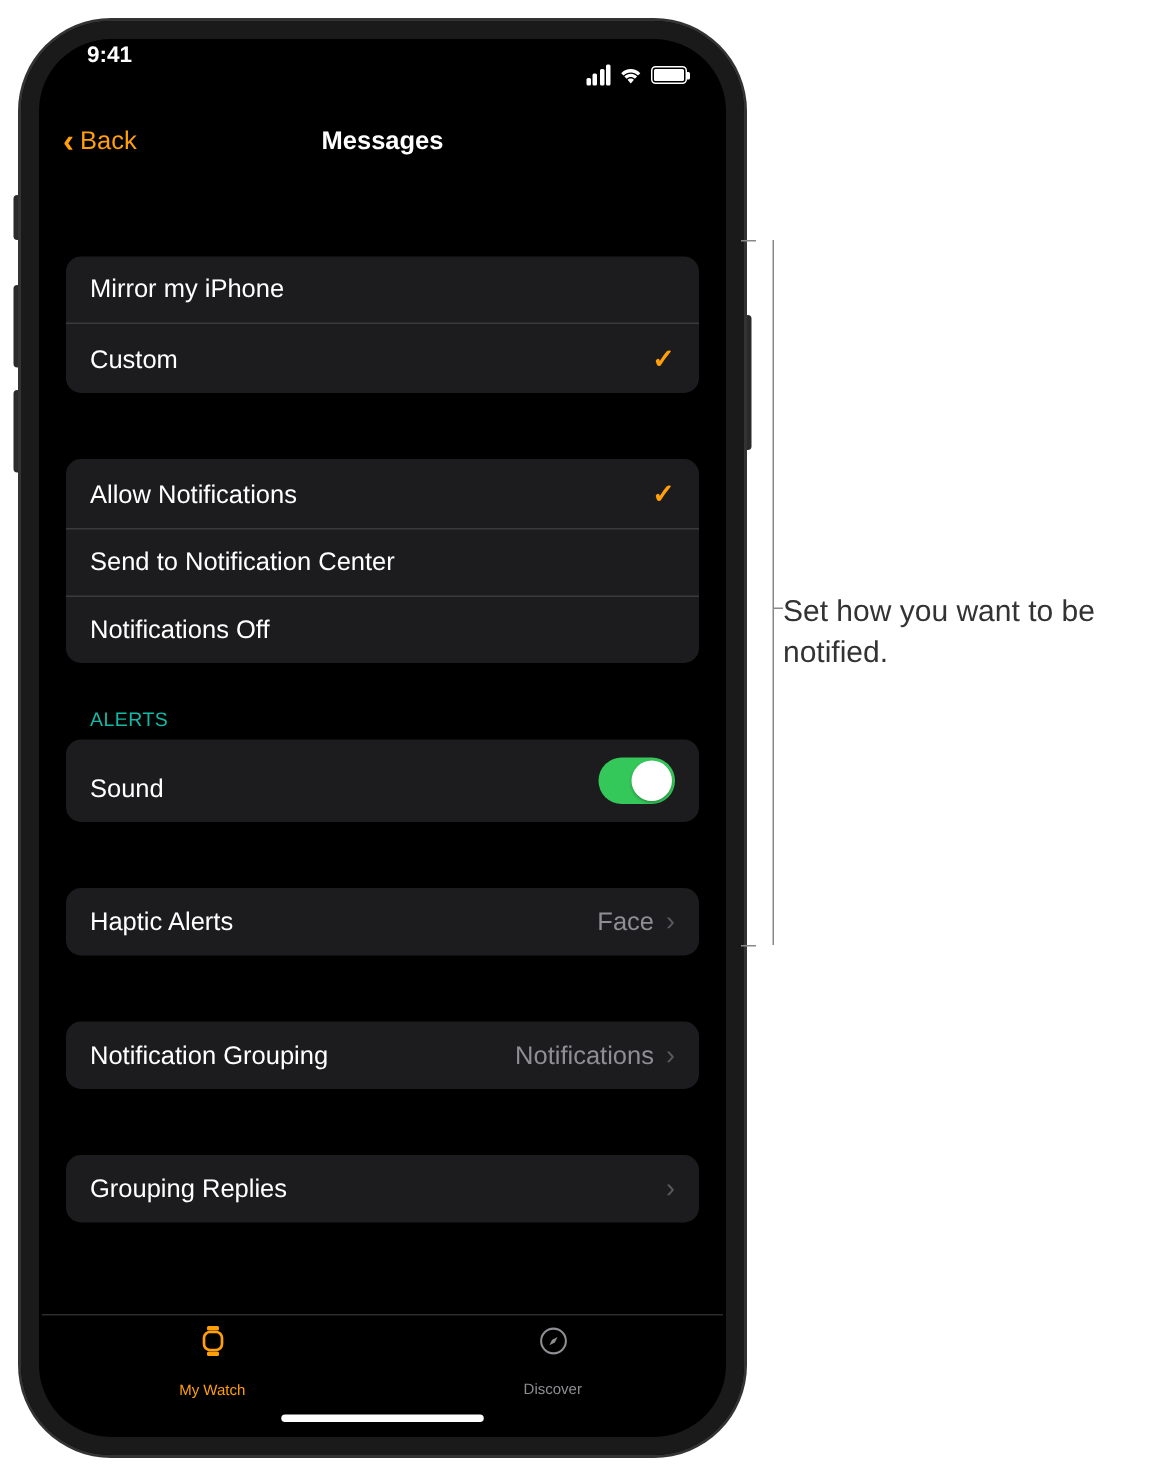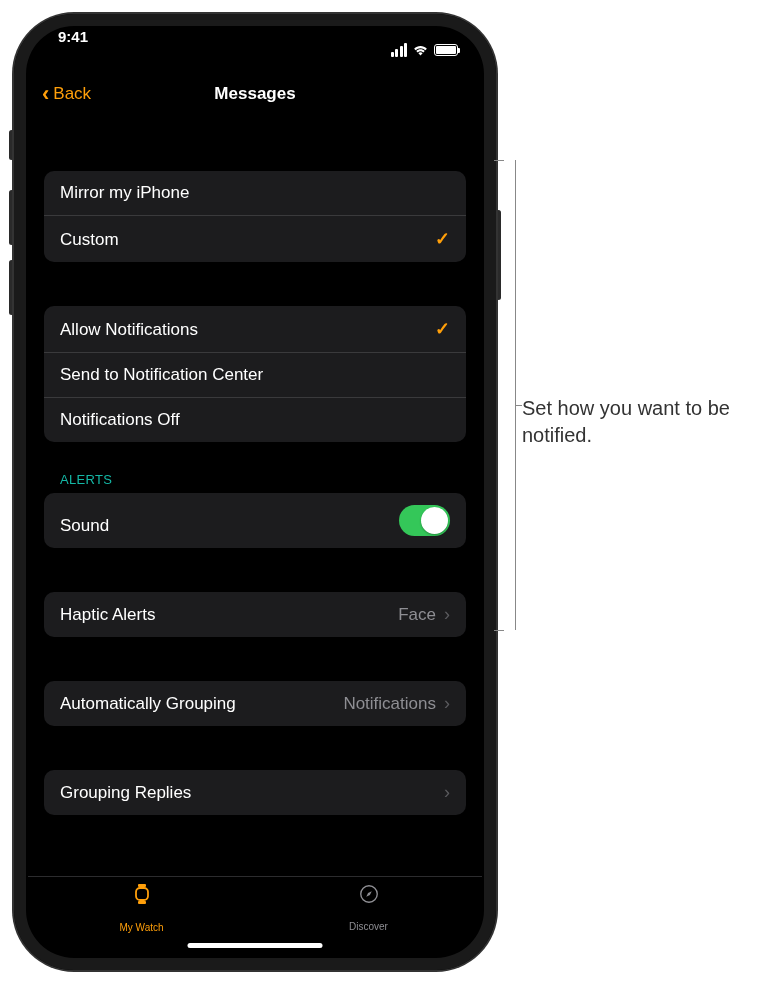--- a/index.html
+++ b/index.html
@@ -270,21 +270,21 @@
       <div class="group">
         <div class="row">
           <span class="label">Haptic Alerts</span>
           <span class="value">Face</span>
           <span class="chevron">›</span>
         </div>
       </div>
 
       <div class="group">
         <div class="row">
-          <span class="label">Automatically Grouping</span>
+          <span class="label">Notification Grouping</span>
           <span class="value">Notifications</span>
           <span class="chevron">›</span>
         </div>
       </div>
 
       <div class="group">
         <div class="row">
           <span class="label">Grouping Replies</span>
           <span class="chevron">›</span>
         </div>

